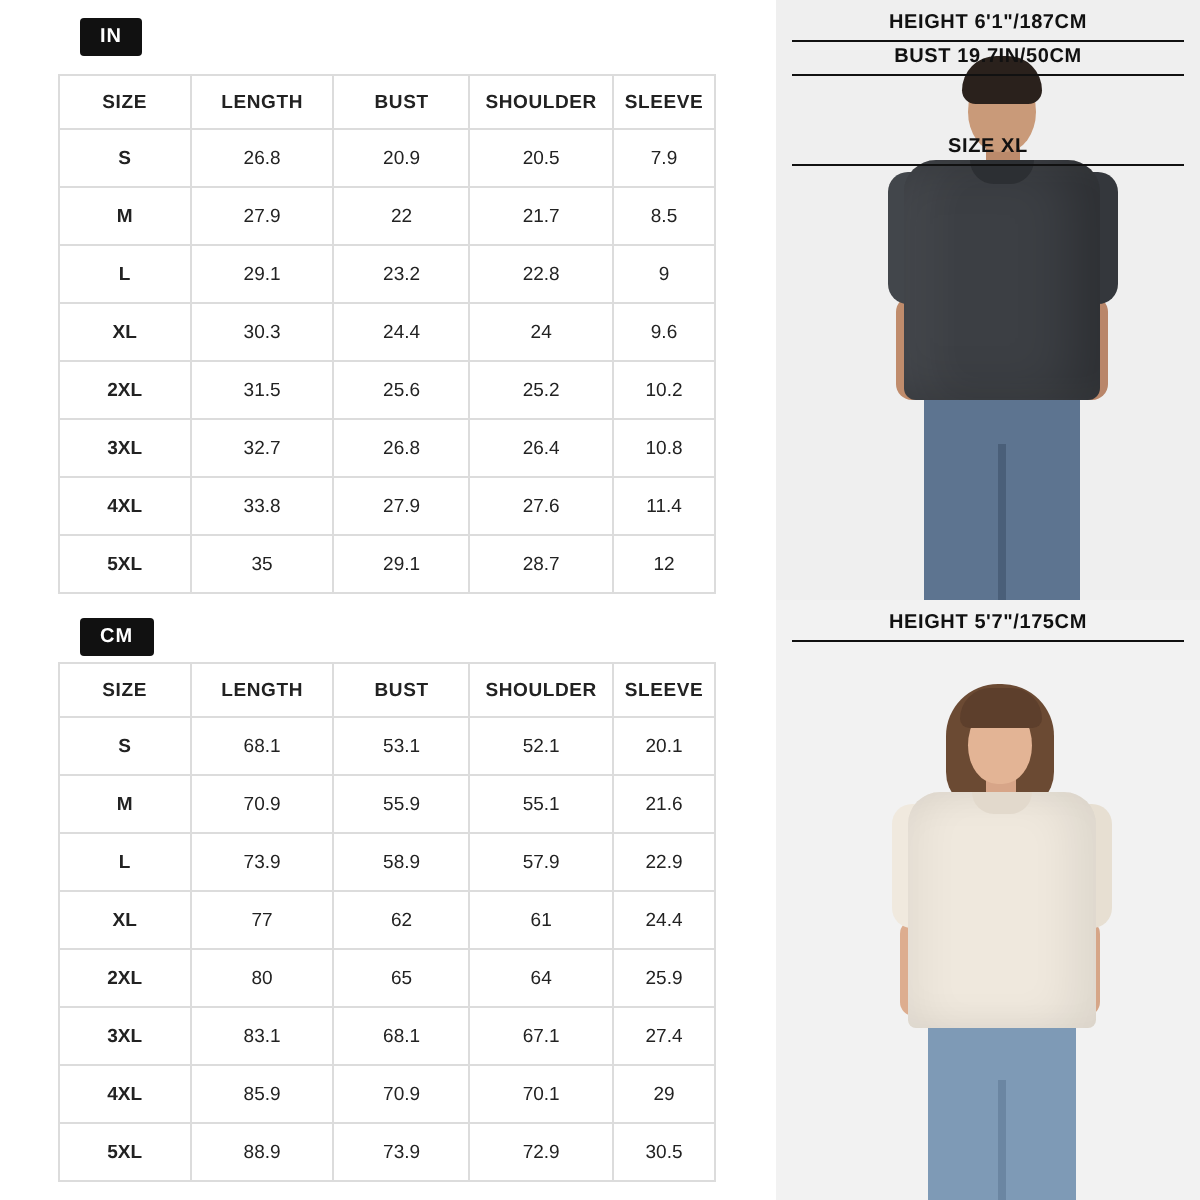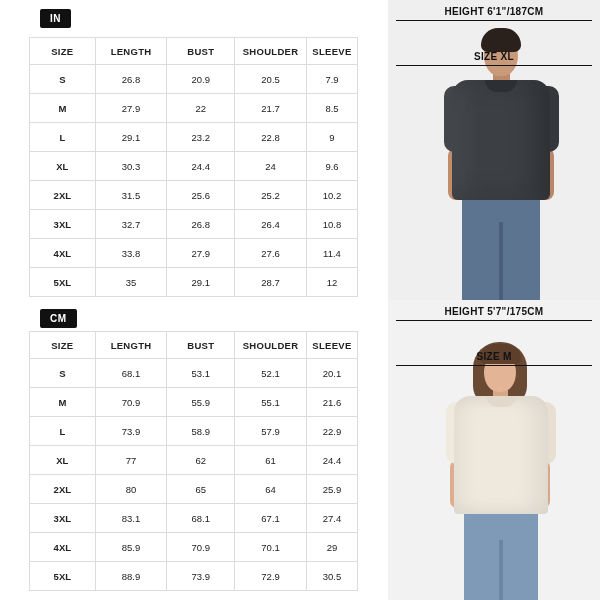--- a/index.html
+++ b/index.html
@@ -482,20 +482,21 @@
         <div class="m-hair"></div>
         <div class="m-head"></div>
         <div class="m-neck"></div>
         <div class="m-sleeve-l"></div>
         <div class="m-sleeve-r"></div>
         <div class="m-shirt"></div>
         <div class="m-collar"></div>
       </div>
       <div class="spec-block">
         <div class="spec-line">HEIGHT  6'1"/187CM</div>
+        <div class="spec-line">BUST  19.7IN/50CM</div>
         <div class="spec-line sizeline">SIZE  XL</div>
       </div>
     </div>
 
     <div class="model-card bottom">
       <div class="photo bottom">
         <div class="f-jeans"></div>
         <div class="f-jeans-split"></div>
         <div class="f-arm-l"></div>
         <div class="f-arm-r"></div>
@@ -503,18 +504,17 @@
         <div class="f-head"></div>
         <div class="f-hair-top"></div>
         <div class="f-neck"></div>
         <div class="f-sleeve-l"></div>
         <div class="f-sleeve-r"></div>
         <div class="f-shirt"></div>
         <div class="f-collar"></div>
       </div>
       <div class="spec-block">
         <div class="spec-line">HEIGHT  5'7"/175CM</div>
-        <div class="spec-line sizeline">SIZE  M</div>
       </div>
     </div>
 
   </div>
 </div>
 
 </body></html>

